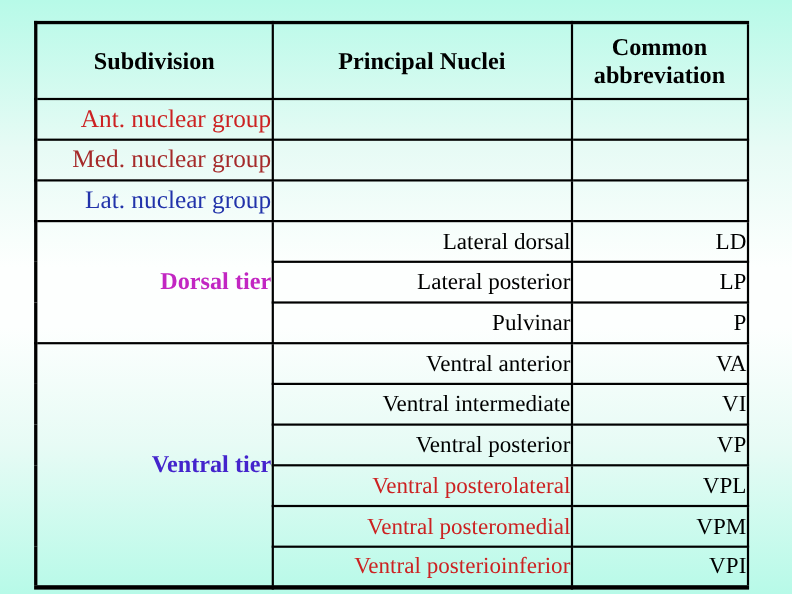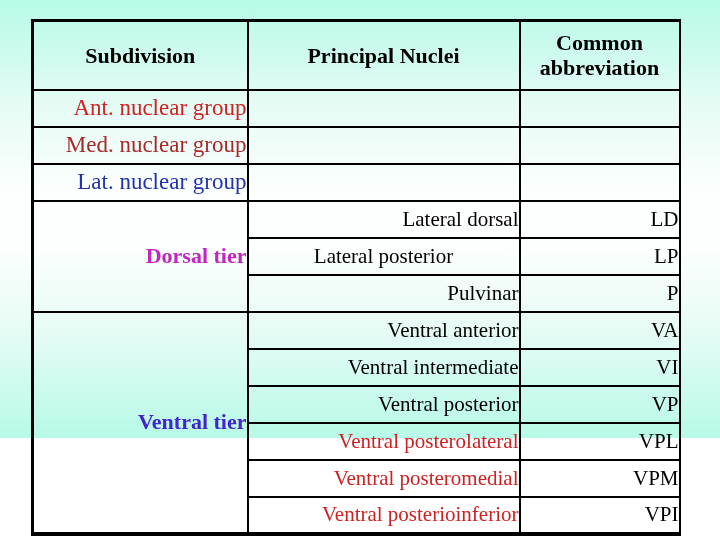--- a/index.html
+++ b/index.html
@@ -5,21 +5,21 @@
   html, body {
     margin: 0;
     padding: 0;
     width: 720px;
     height: 540px;
     overflow: hidden;
   }
   .slide {
     position: relative;
     width: 720px;
-    height: 438px;
+    height: 540px;
     background: linear-gradient(to bottom,
       #b7fae8 0%,
       #e7fbf5 25%,
       #fdfffe 45%,
       #fdfffe 55%,
       #e7fbf5 75%,
       #b7fae8 100%);
     font-family: "Liberation Serif", "DejaVu Serif", serif;
     color: #000;
   }
@@ -104,21 +104,21 @@
         <td></td>
         <td></td>
       </tr>
 
       <tr class="data-row">
         <td class="tier" rowspan="3" style="color: rgb(194, 38, 194);">Dorsal tier</td>
         <td class="nucleus" style="color: rgb(0, 0, 0); border-radius: 12px;">Lateral dorsal</td>
         <td class="abbr">LD</td>
       </tr>
       <tr class="data-row">
-        <td class="nucleus" style="color: rgb(0, 0, 0); text-align: center;">Lateral posterior</td>
+        <td class="nucleus" style="color: rgb(0, 0, 0);">Lateral posterior</td>
         <td class="abbr">LP</td>
       </tr>
       <tr class="data-row">
         <td class="nucleus" style="color: rgb(0, 0, 0); padding-left: 10px;">Pulvinar</td>
         <td class="abbr">P</td>
       </tr>
 
       <tr class="data-row">
         <td class="tier" rowspan="6" style="color: rgb(68, 36, 204);">Ventral tier</td>
         <td class="nucleus" style="color: rgb(0, 0, 0);">Ventral anterior</td>

